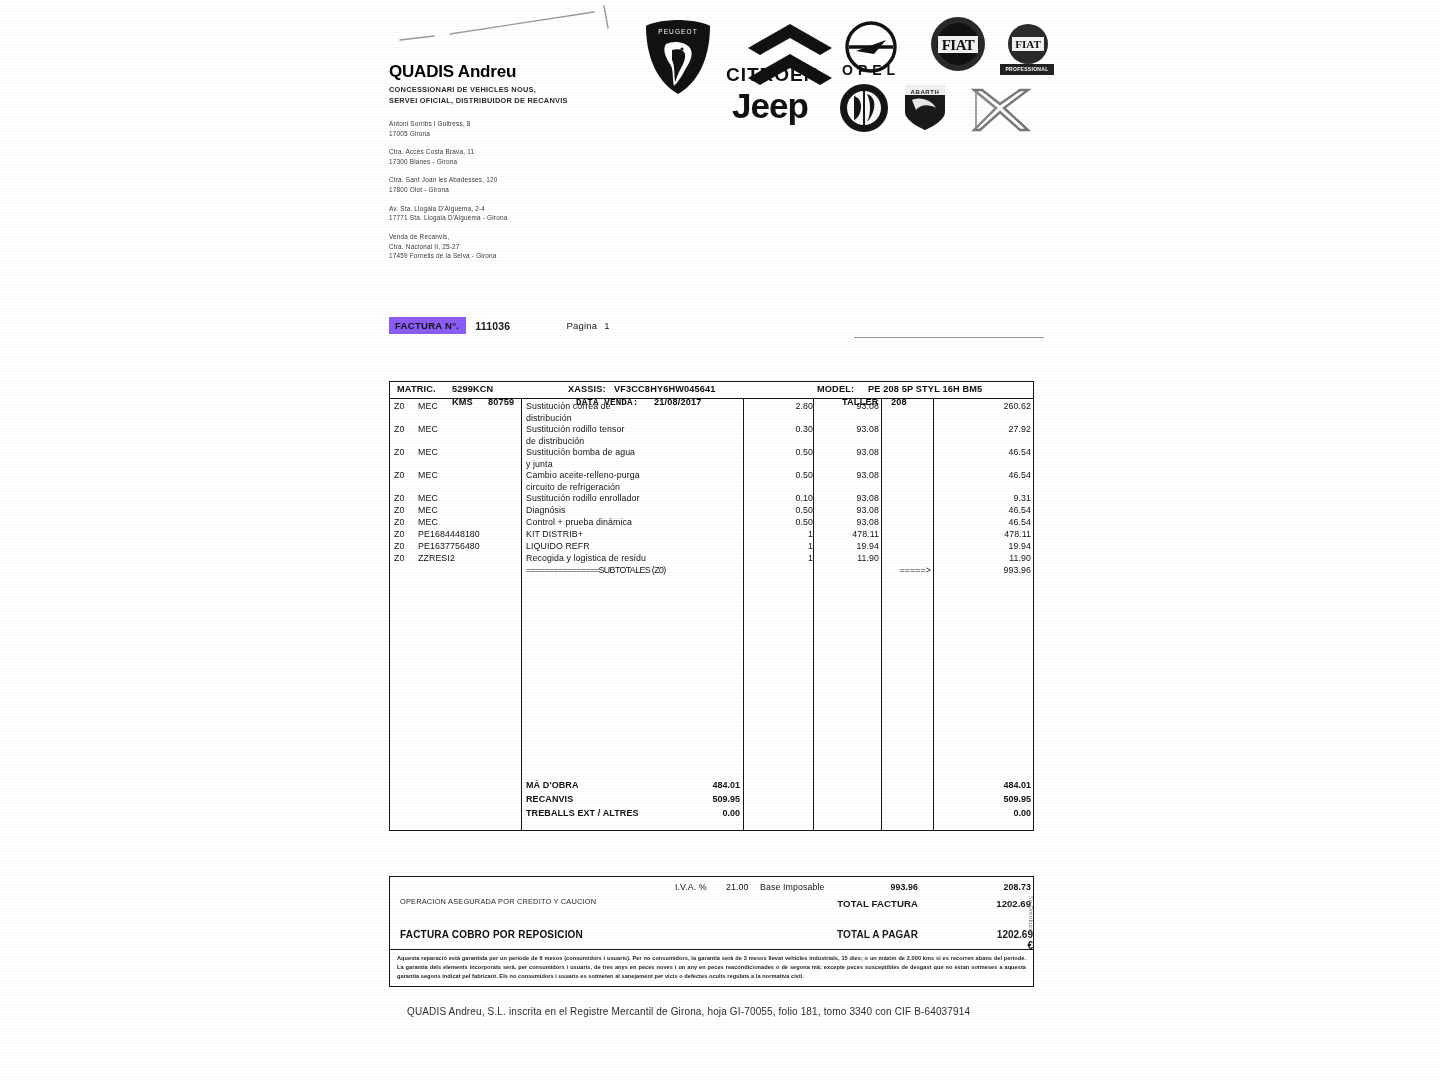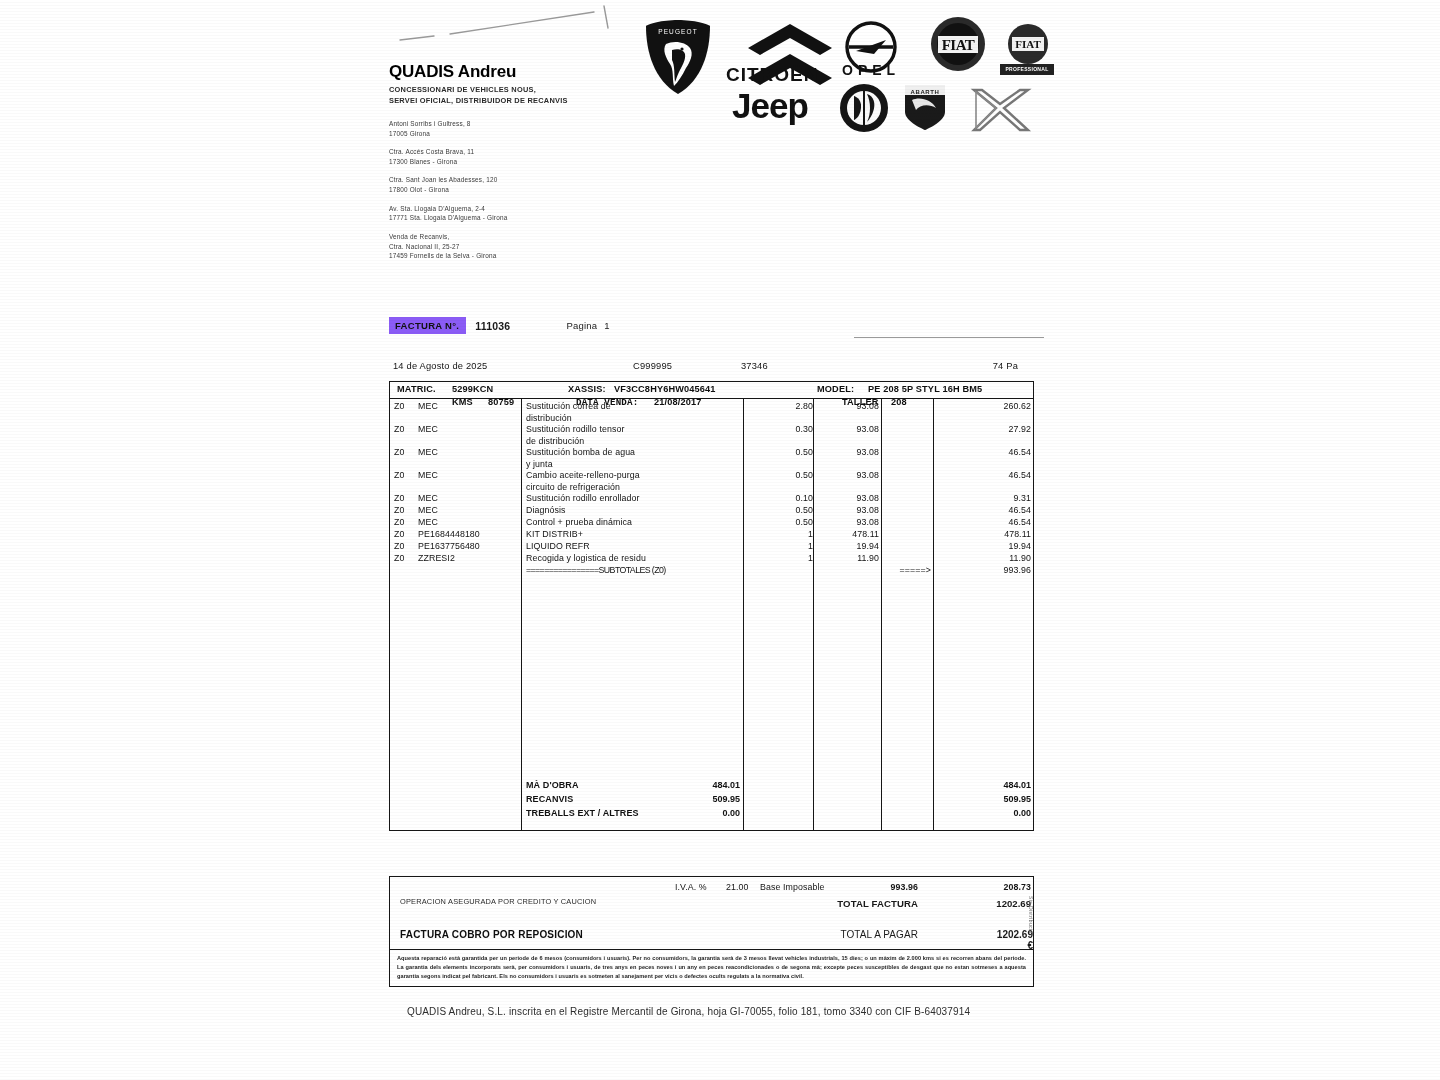--- a/index.html
+++ b/index.html
@@ -337,21 +337,21 @@
   .tf-value { position: absolute; left: 641px; top: 21px; font-size: 9.6px; font-weight: 700; text-align: right; transform: translateX(-100%); }
 
   .cobro {
     position: absolute;
     left: 10px; top: 52px;
     font-size: 10px;
     font-weight: 700;
     letter-spacing: .2px;
     color: #0d0d0d;
   }
-  .tp-label { position: absolute; left: 528px; top: 52px; font-size: 10px; font-weight: 400; text-align: center; transform: translateX(-100%); letter-spacing: .1px; }
+  .tp-label { position: absolute; left: 528px; top: 52px; font-size: 10px; font-weight: 700; text-align: center; transform: translateX(-100%); letter-spacing: .1px; }
   .tp-value { position: absolute; left: 643px; top: 52px; font-size: 10px; font-weight: 700; text-align: right; transform: translateX(-100%); }
 
   
   .side-stamp {
     position: absolute;
     left: 1022px;
     top: 896px;
     width: 12px;
     height: 70px;
     font-size: 5px;
@@ -487,26 +487,20 @@
       <div>Ctra. Nacional II, 25-27</div>
       <div>17459 Fornells de la Selva - Girona</div>
     </div>
   </div>
 
   <div class="invoice-head">
     <span class="factura-label">FACTURA N°.</span><span class="factura-num">111036</span><span class="pagina">Pagina</span><span class="pagina-num">1</span>
     <div class="head-rule"></div>
   </div>
 
-  <div class="meta-row">
-    <span class="meta-date">14 de Agosto   de 2025</span>
-    <span class="meta-client">C999995</span>
-    <span class="meta-order">37346</span>
-    <span class="meta-ref">74 Pa</span>
-  </div>
 
   <div class="table">
 
 
     <div class="vehicle-band">
       <span class="vh vh-matric-l">MATRIC.</span>
       <span class="vh vh-matric-v">5299KCN</span>
       <span class="vh vh-kms-l">KMS</span>
       <span class="vh vh-kms-v">80759</span>
       <span class="vh vh-xas-l">XASSIS:</span>

